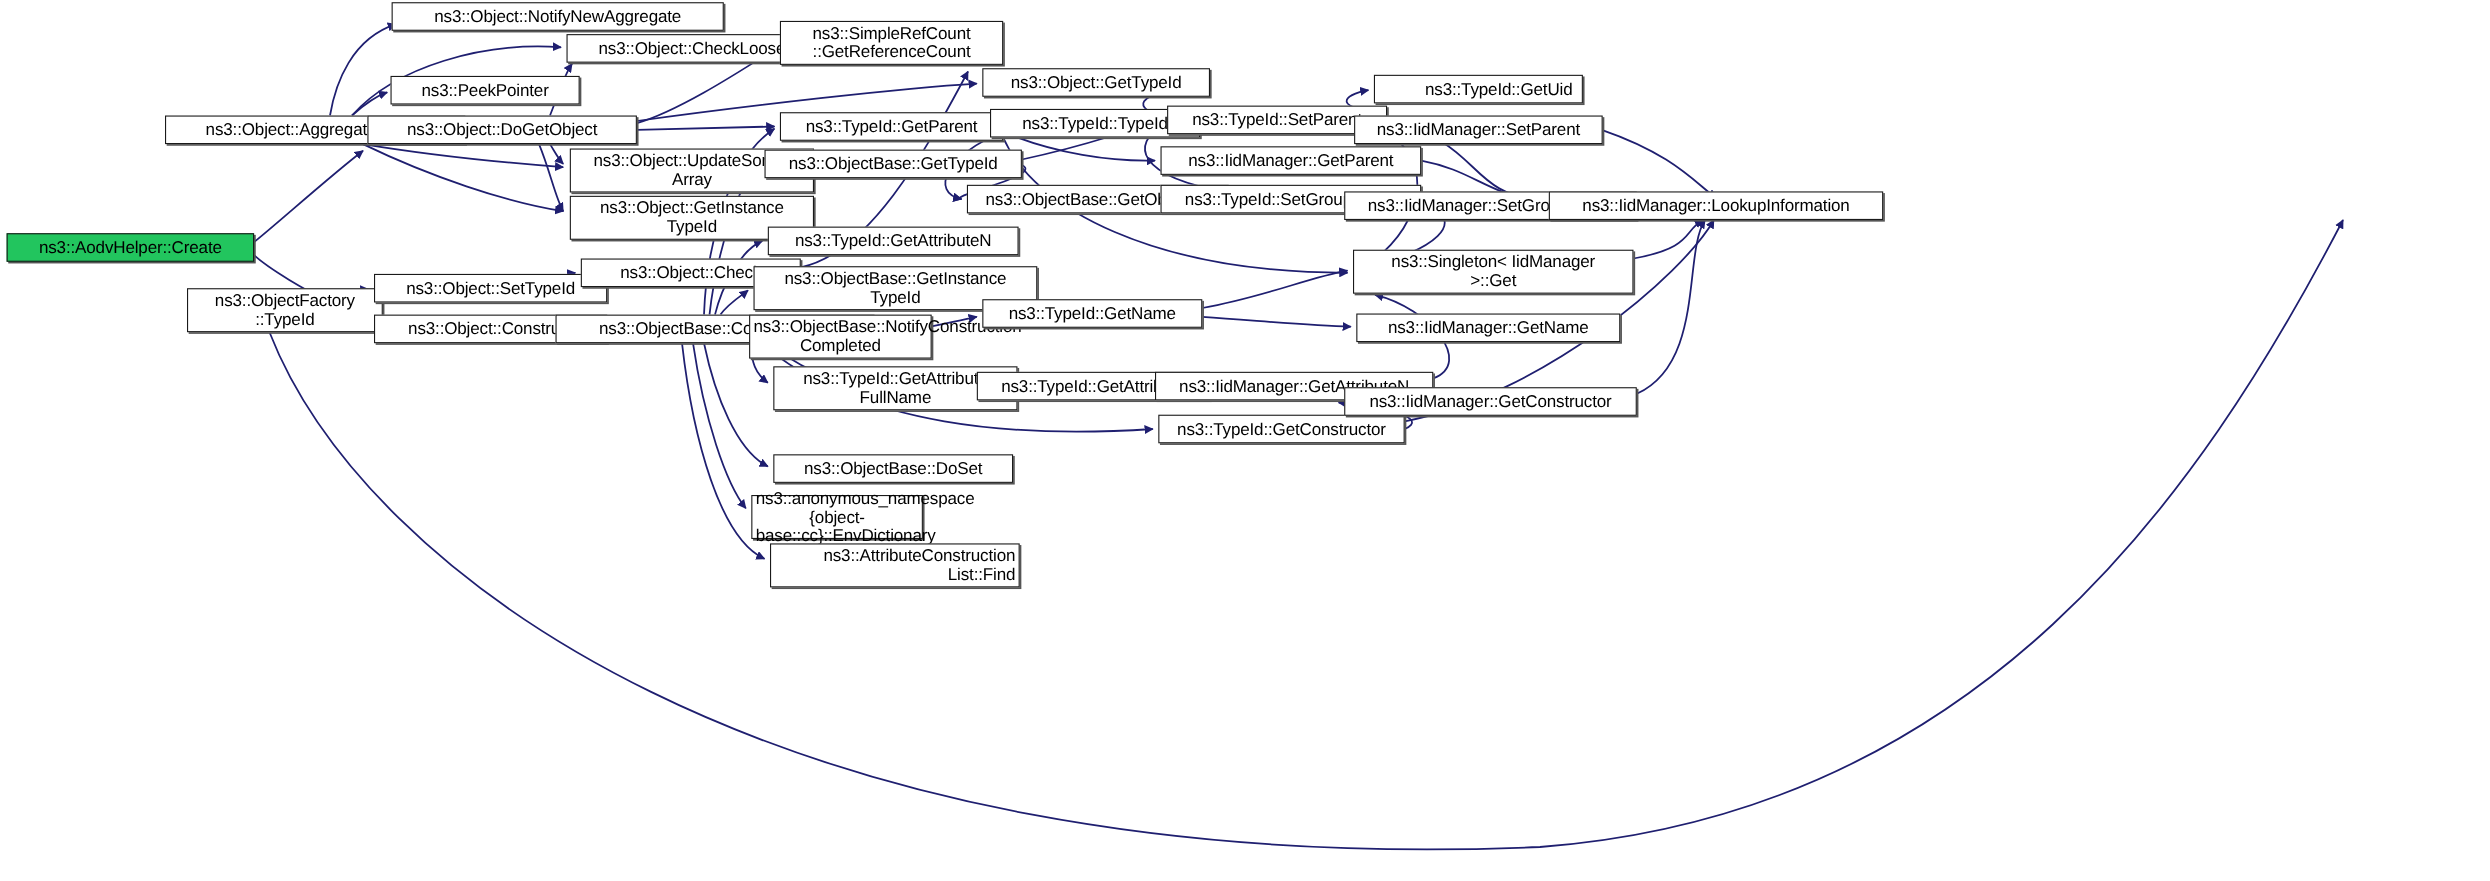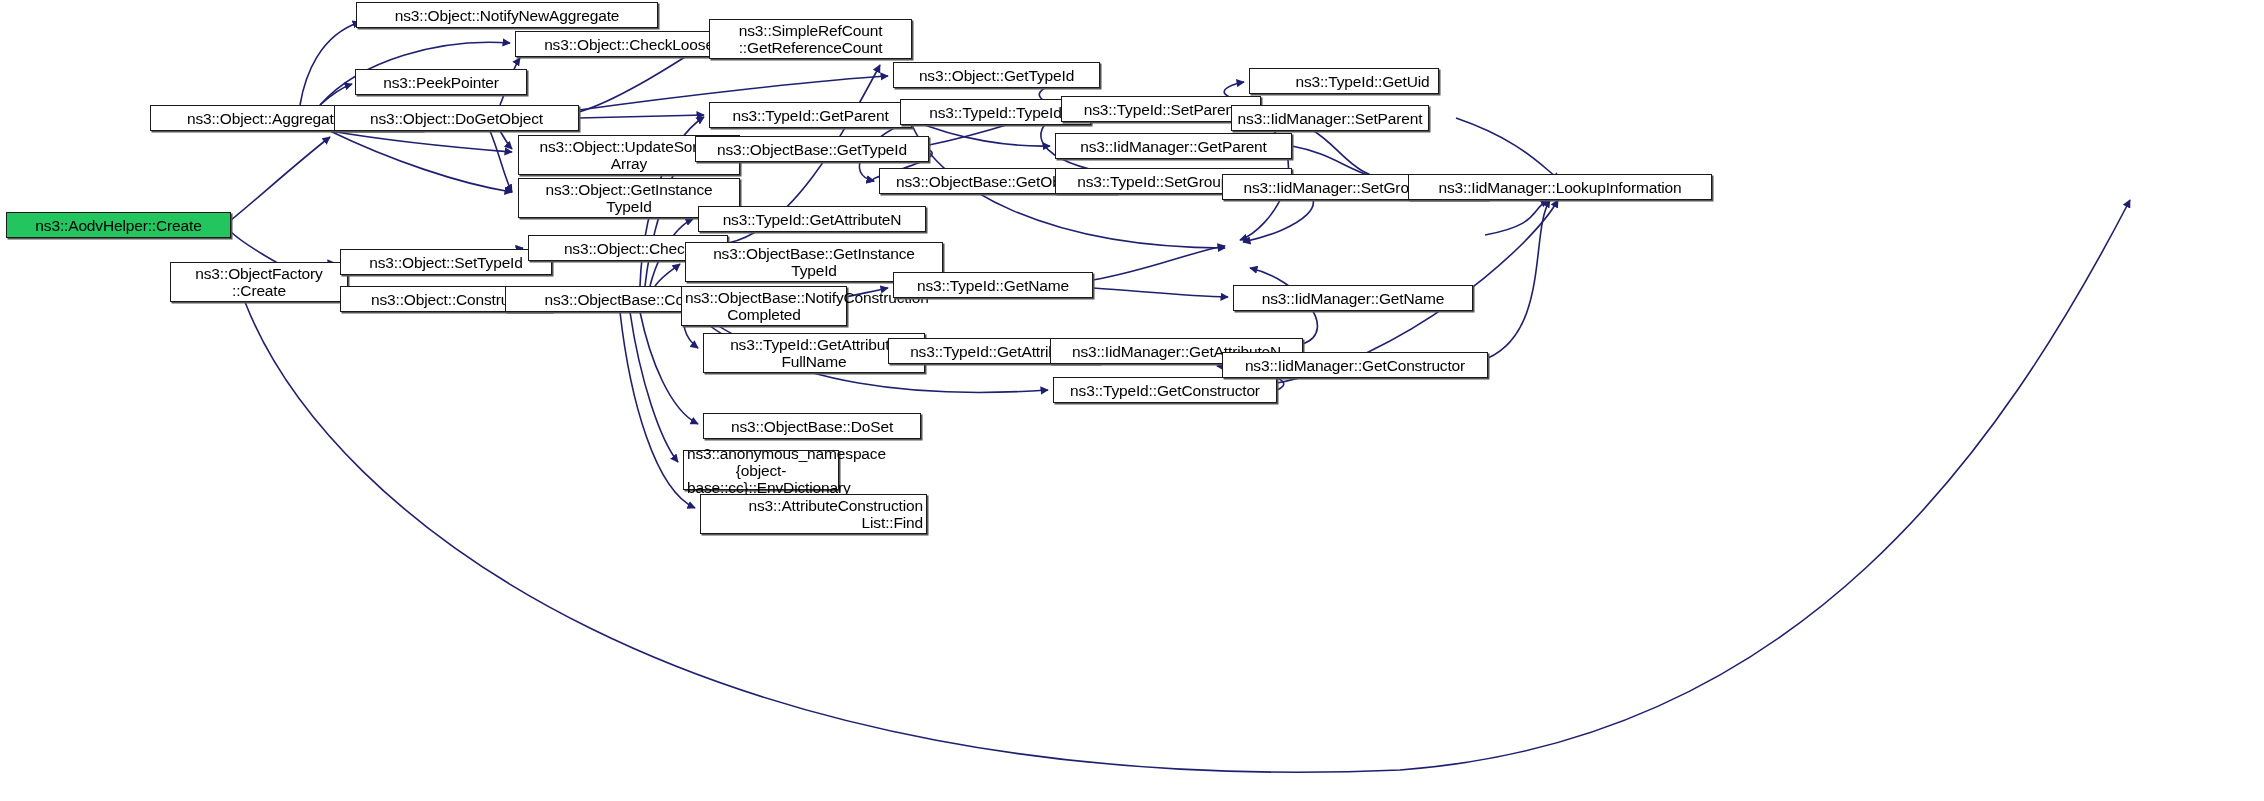--- a/index.html
+++ b/index.html
@@ -127,21 +127,21 @@
         <path d="M 1303,344 C 1340,330 1300,280 1250,268" fill="none" stroke="#1f1f70" stroke-width="1.6" marker-end="url(#arrow)"></path>
         <path d="M 1488,358 C 1550,330 1530,230 1550,200" fill="none" stroke="#1f1f70" stroke-width="1.6" marker-end="url(#arrow)"></path>
         <path d="M 1485,235 C 1540,225 1530,210 1548,200" fill="none" stroke="#1f1f70" stroke-width="1.6" marker-end="url(#arrow)"></path>
         <path d="M 1277,383 C 1400,360 1530,250 1558,200" fill="none" stroke="#1f1f70" stroke-width="1.6" marker-end="url(#arrow)"></path>
       </g>
   </svg>
   <div id="node-layer">
       <div class="node root" style="left: 6px; top: 212px; width: 225px; height: 26px;"><span class="label">ns3::AodvHelper::Create</span></div>
       <div class="node" style="left: 150px; top: 105px; width: 273px; height: 26px;"><span class="label">ns3::Object::AggregateObject</span></div>
       <div class="node" style="left: 170px; top: 262px; width: 178px; height: 40px;"><span class="label">ns3::ObjectFactory
-::Create</span></div>
+::TypeId</span></div>
       <div class="node" style="left: 317px; top: 2px; width: 302px; height: 26px; margin-left: 39px;"><span class="label">ns3::Object::NotifyNewAggregate</span></div>
       <div class="node" style="left: 355px; top: 69px; width: 172px; height: 26px;"><span class="label">ns3::PeekPointer</span></div>
       <div class="node" style="left: 334px; top: 105px; width: 245px; height: 26px;"><span class="label">ns3::Object::DoGetObject</span></div>
       <div class="node" style="left: 340px; top: 249px; width: 212px; height: 26px;"><span class="label">ns3::Object::SetTypeId</span></div>
       <div class="node" style="left: 340px; top: 286px; width: 212px; height: 26px;"><span class="label">ns3::Object::Construct</span></div>
       <div class="node" style="left: 515px; top: 31px; width: 228px; height: 26px;"><span class="label">ns3::Object::CheckLoose</span></div>
       <div class="node" style="left: 518px; top: 135px; width: 222px; height: 40px;"><span class="label">ns3::Object::UpdateSorted
 Array</span></div>
       <div class="node" style="left: 518px; top: 178px; width: 222px; height: 40px;"><span class="label">ns3::Object::GetInstance
 TypeId</span></div>
@@ -167,19 +167,21 @@
       <div class="node" style="left: 900px; top: 99px; width: 191px; height: 26px;"><span class="label">ns3::TypeId::TypeId</span></div>
       <div class="node" style="left: 879px; top: 168px; width: 238px; height: 26px;"><span class="label">ns3::ObjectBase::GetObjectIid</span></div>
       <div class="node" style="left: 893px; top: 272px; width: 200px; height: 26px; align-items: center;"><span class="label">ns3::TypeId::GetName</span></div>
       <div class="node" style="left: 888px; top: 338px; width: 212px; height: 26px;"><span class="label">ns3::TypeId::GetAttribute</span></div>
       <div class="node" style="left: 1053px; top: 377px; width: 224px; height: 26px;"><span class="label">ns3::TypeId::GetConstructor</span></div>
       <div class="node" style="left: 1061px; top: 96px; width: 200px; height: 26px;"><span class="label">ns3::TypeId::SetParent</span></div>
       <div class="node" style="left: 1055px; top: 133px; width: 237px; height: 26px;"><span class="label">ns3::IidManager::GetParent</span></div>
       <div class="node" style="left: 1055px; top: 168px; width: 237px; height: 26px;"><span class="label">ns3::TypeId::SetGroupName</span></div>
       <div class="node" style="left: 1050px; top: 338px; width: 253px; height: 26px;"><span class="label">ns3::IidManager::GetAttributeN</span></div>
       <div class="node" style="left: 1249px; top: 68px; width: 190px; height: 26px; padding-left: 40px;"><span class="label">ns3::TypeId::GetUid</span></div>
-      <div class="node" style="left: 1231px; top: 105px; width: 198px; height: 26px; justify-content: flex-end;"><span class="label">ns3::IidManager::SetParent</span></div>
+      <div class="node" style="left: 1231px; top: 105px; width: 226px; height: 26px; justify-content: flex-end;"><span class="label">ns3::IidManager::SetParent</span></div>
       <div class="node" style="left: 1222px; top: 174px; width: 266px; height: 26px;"><span class="label">ns3::IidManager::SetGroupName</span></div>
+      <div class="node" style="left: 1230px; top: 227px; width: 255px; height: 40px;"><span class="label">ns3::Singleton&lt; IidManager
+&gt;::Get</span></div>
       <div class="node" style="left: 1233px; top: 285px; width: 240px; height: 26px;"><span class="label">ns3::IidManager::GetName</span></div>
       <div class="node" style="left: 1222px; top: 352px; width: 266px; height: 26px;"><span class="label">ns3::IidManager::GetConstructor</span></div>
       <div class="node" style="left: 1408px; top: 174px; width: 304px; height: 26px;"><span class="label">ns3::IidManager::LookupInformation</span></div>
     </div>
 </div>
 
 </body></html>

